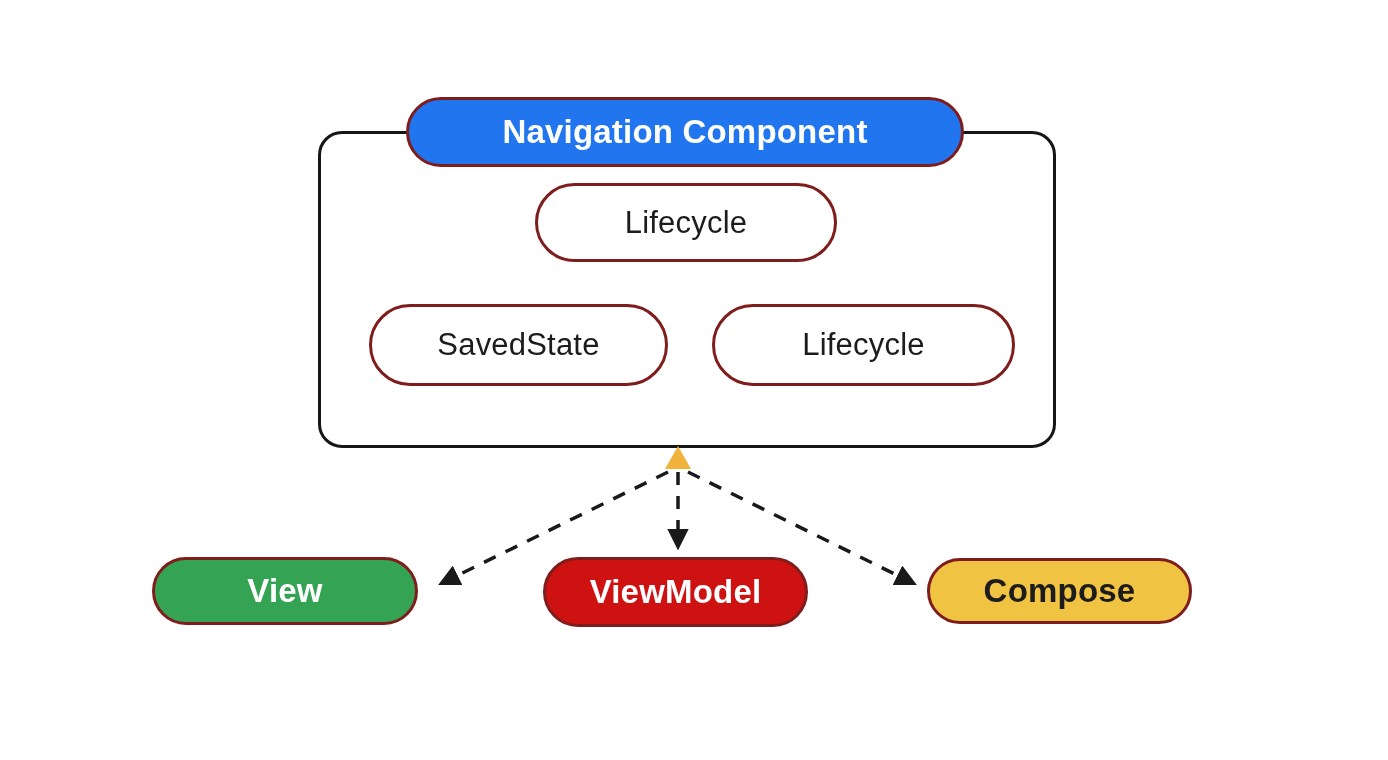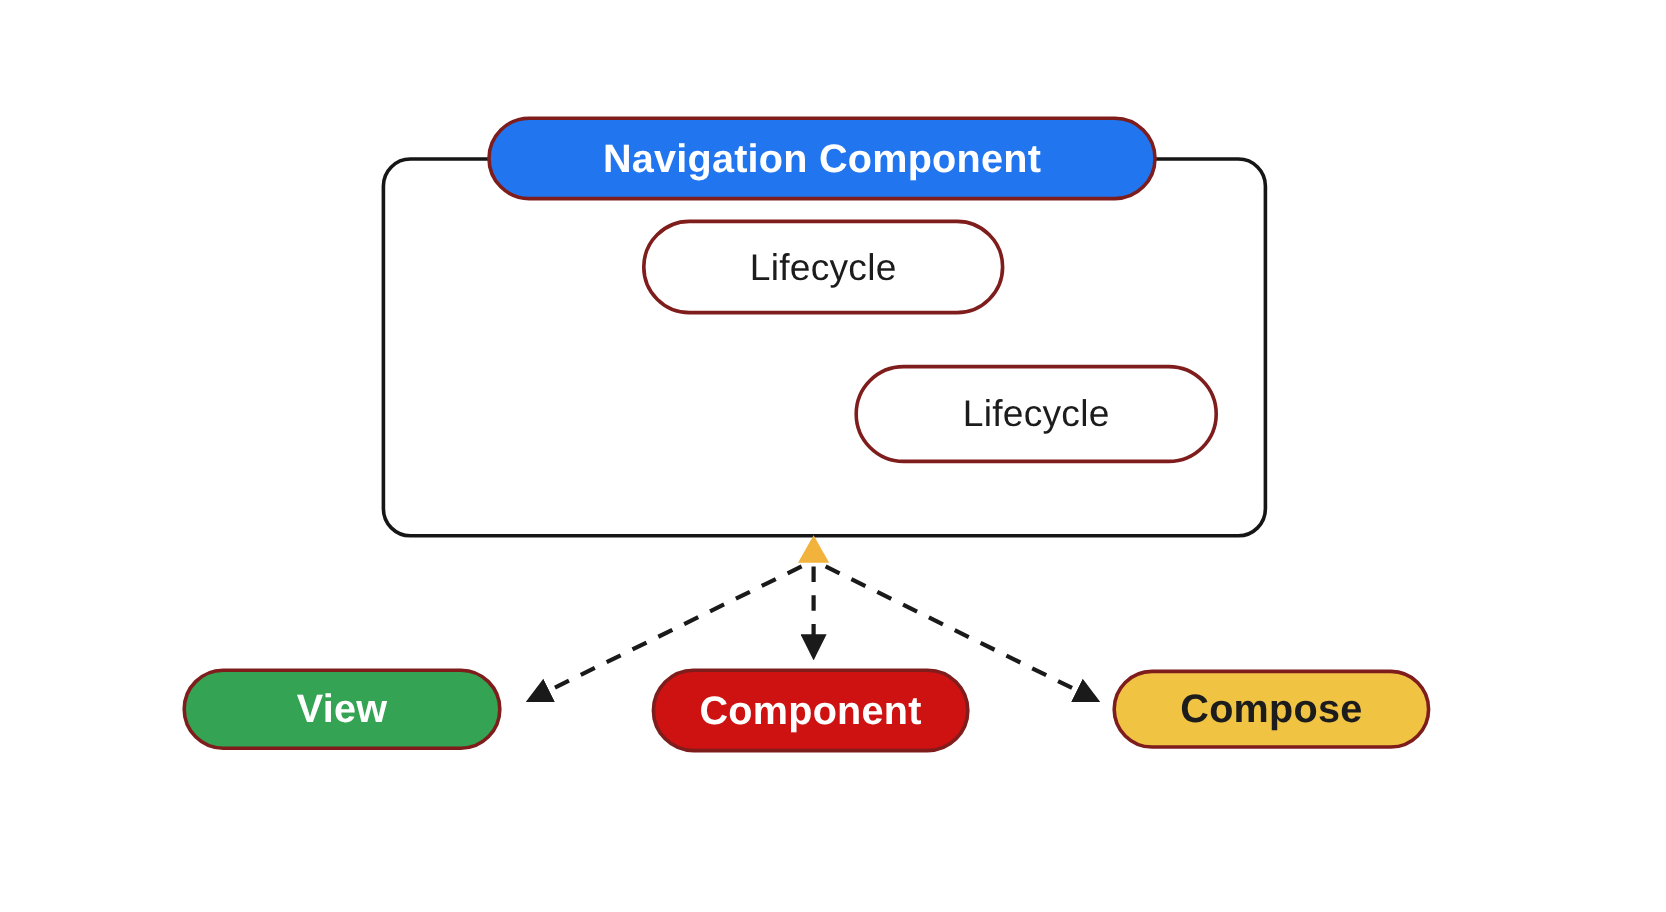--- a/index.html
+++ b/index.html
@@ -110,28 +110,31 @@
 
   <div class="container-box"></div>
 
   <div class="pill pill--header">
     <span>Navigation Component</span>
   </div>
 
   <div class="pill pill--outline pill--lifecycle">
     <span>Lifecycle</span>
   </div>
+  <div class="pill pill--outline pill--savedstate">
+    <span>SavedState</span>
+  </div>
   <div class="pill pill--outline pill--viewmodel">
     <span>Lifecycle</span>
   </div>
 
   <div class="pill pill--view">
     <span>View</span>
   </div>
   <div class="pill pill--fragment">
-    <span>Component</span>
+    <span>ViewModel</span>
   </div>
   <div class="pill pill--compose">
     <span>Compose</span>
   </div>
 
 
 </div>
 
 </body></html>

